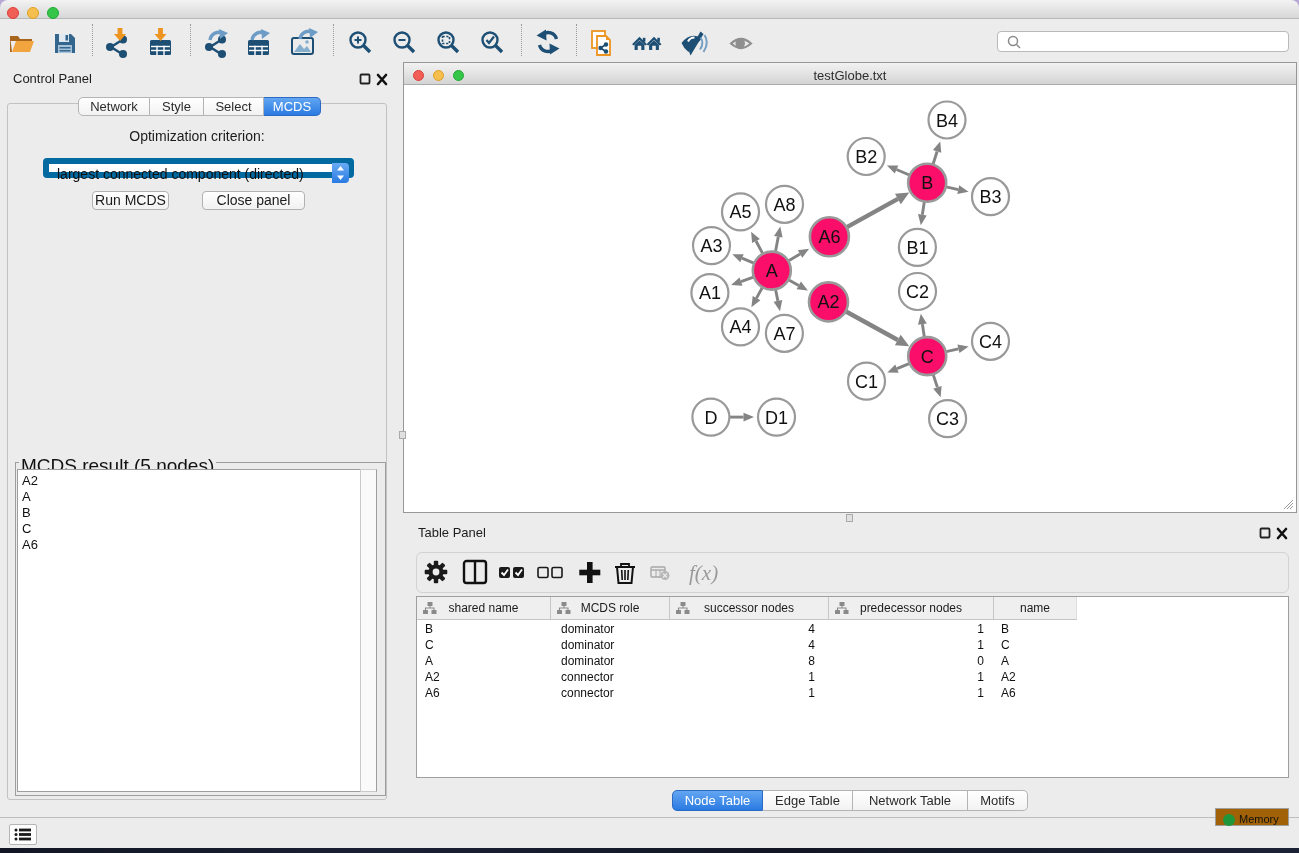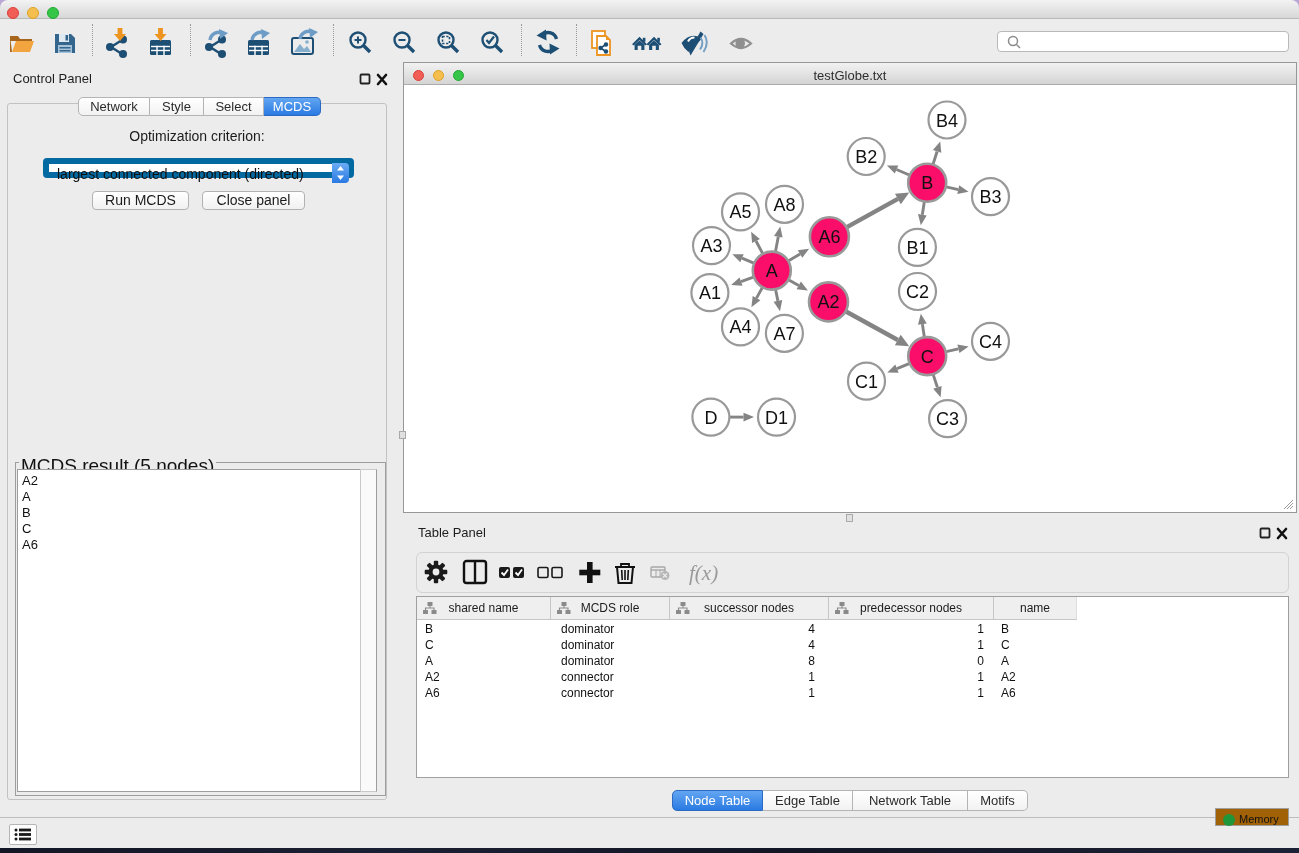--- a/index.html
+++ b/index.html
@@ -196,21 +196,21 @@
 <div class="tabseg last sel" style="width:57px;">MCDS</div>
 </div>
 <div id="crit">Optimization criterion:</div>
 <div id="dropdown">
     <span class="txt">largest connected component (directed)</span>
     <span class="step"><svg width="17" height="20">
         <path d="M8.5 3 L12 7.5 L5 7.5 Z" fill="#fff"></path>
         <path d="M8.5 17 L12 12.5 L5 12.5 Z" fill="#fff"></path>
       </svg></span>
   </div>
-<div class="btn" style="left:92px;top:191px;width:97px;">Run MCDS</div>
+<div class="btn" style="left:92px;top:191px;width:77px;">Run MCDS</div>
 <div class="btn" style="left:202px;top:191px;width:103px;">Close panel</div>
 <div id="fieldset"></div>
 <div id="fieldlegend">MCDS result (5 nodes)</div>
 <div id="listbox" style="padding-top:3px;">
     <div>A2</div>
     <div>A</div>
     <div>B</div>
     <div>C</div>
     <div>A6</div>
   </div>

